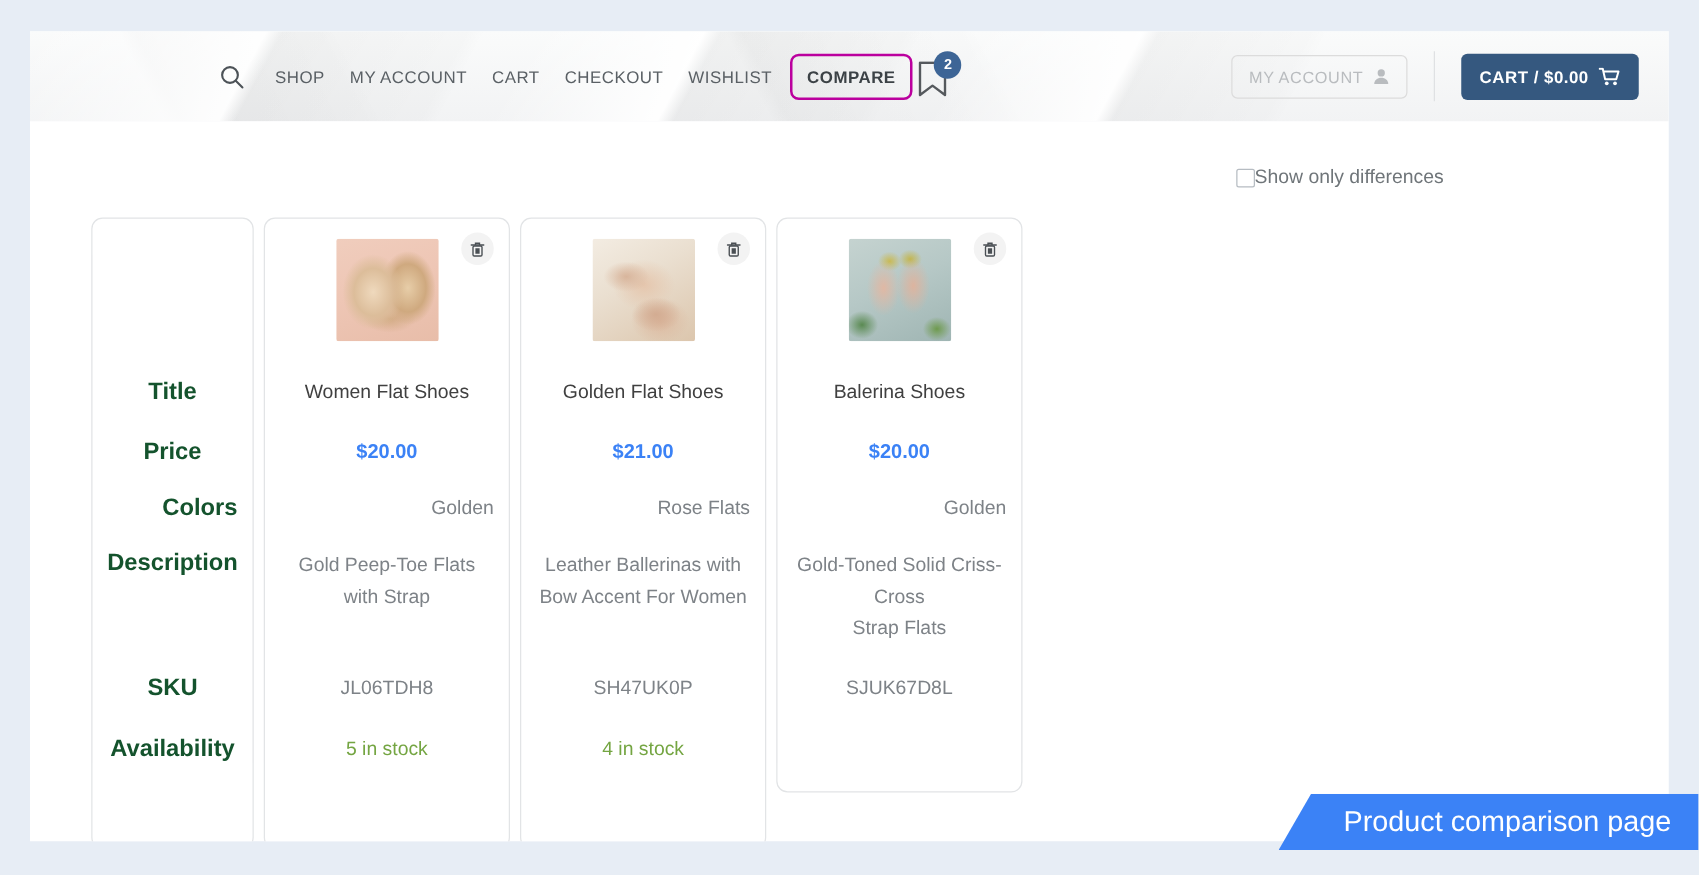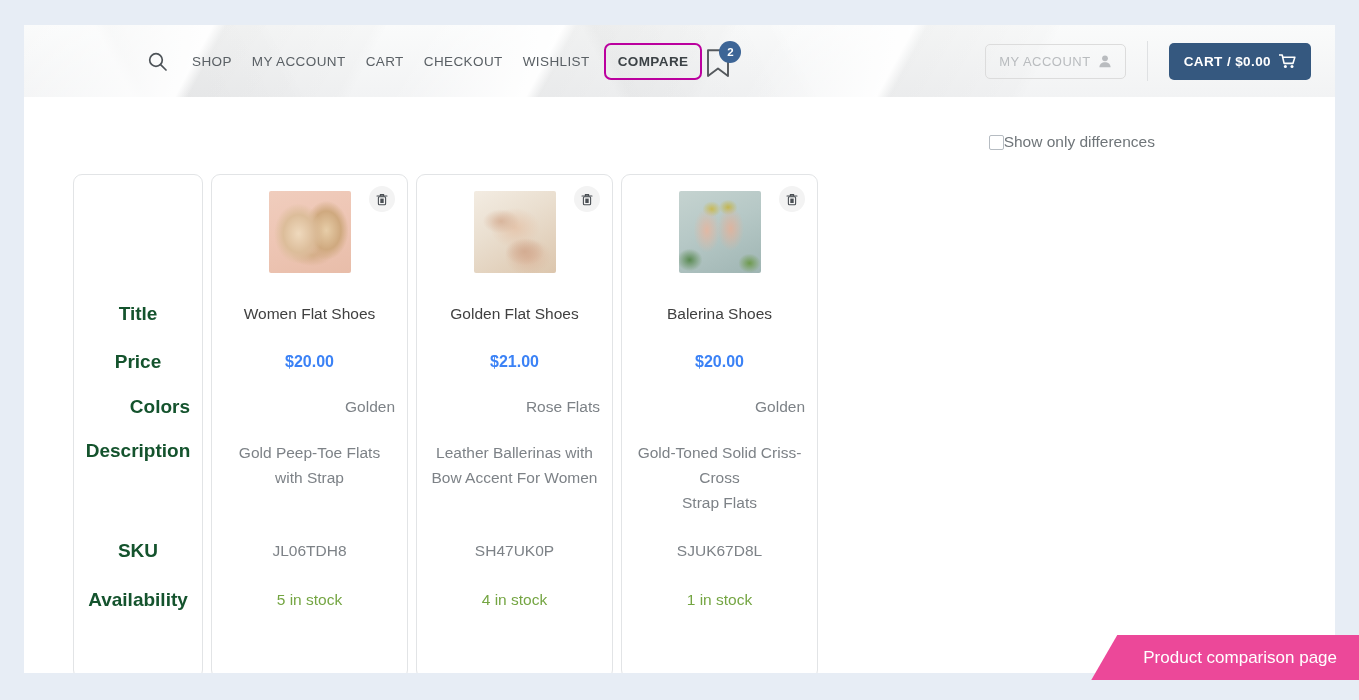--- a/index.html
+++ b/index.html
@@ -49,20 +49,21 @@
       linear-gradient(62deg,  rgba(255,255,255,0) 44%, rgba(0,0,0,.025) 45%, rgba(0,0,0,.008) 58%, rgba(255,255,255,0) 59%),
       linear-gradient(180deg, #fafbfb 0%, #f2f3f4 100%);
     pointer-events: none;
   }
   .hdr-inner {
     position: relative;
     height: 72px;
     display: flex;
     align-items: center;
     padding: 0 14px 0 0;
+    margin-left: 28px;
   }
 
   
   .nav-group {
     position: absolute;
     left: 118px;
     top: 0;
     height: 72px;
     display: flex;
     align-items: center;
@@ -299,26 +300,26 @@
     cursor: pointer;
     padding: 0;
   }
 
   
   .corner-banner {
     position: absolute;
     right: 0;
     bottom: 20px;
     height: 45px;
-    background: #ec4899;
+    background: #3b82f6;
     color: #fff;
     display: flex;
     align-items: center;
     padding: 0 22px 0 52px;
-    font-size: 17px;
+    font-size: 23px;
     clip-path: polygon(26px 0, 100% 0, 100% 100%, 0 100%);
     z-index: 20;
   }
 </style>
 </head>
 <body>
 
 <div class="page">
   <div class="frame">
 
@@ -491,23 +492,20 @@
           <div class="cell cell-colors">
             <span class="val-colors">Golden</span>
           </div>
           <div class="cell cell-desc">
             <span class="val-desc" style="white-space: pre-line;">Gold-Toned Solid Criss-Cross
 Strap Flats</span>
           </div>
           <div class="cell cell-sku">
             <span class="val-sku">SJUK67D8L</span>
           </div>
-          <div class="cell cell-avail">
-            <span class="val-avail">1 in stock</span>
-          </div>
           <div class="cell cell-pad"></div>
         </div>
 
       </div>
     </div>
   </div>
 
   <div class="corner-banner">
     <span>Product comparison page</span>
   </div>

